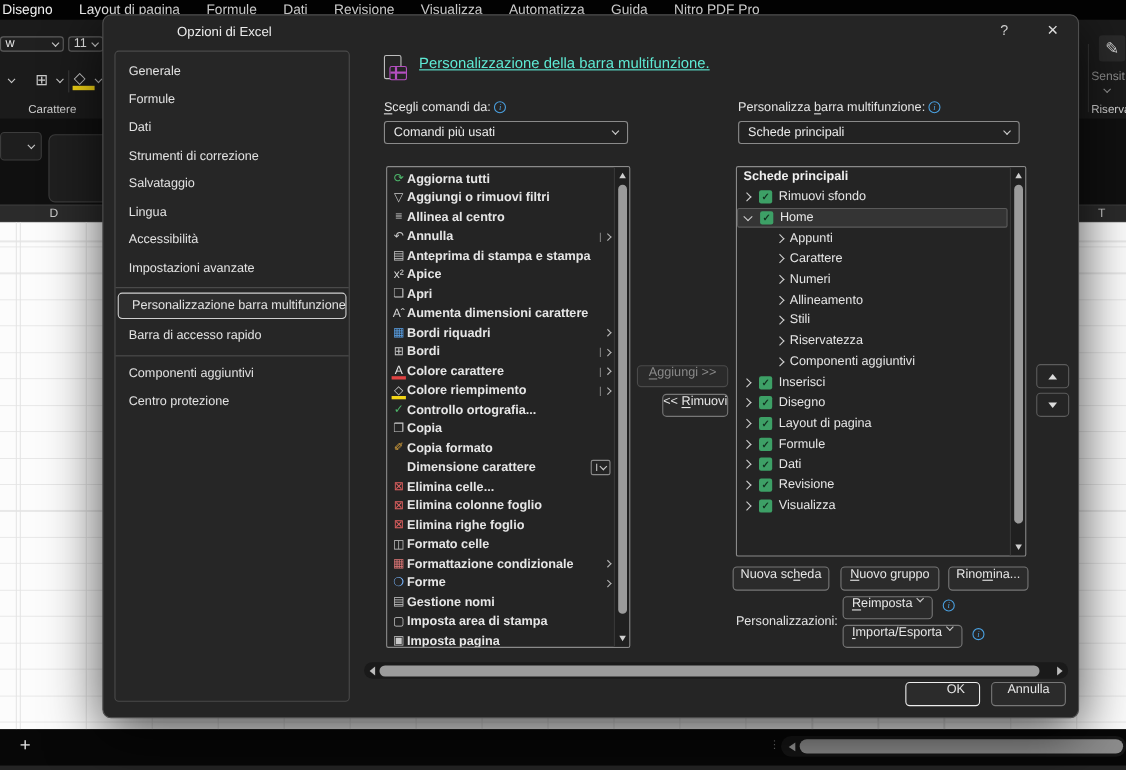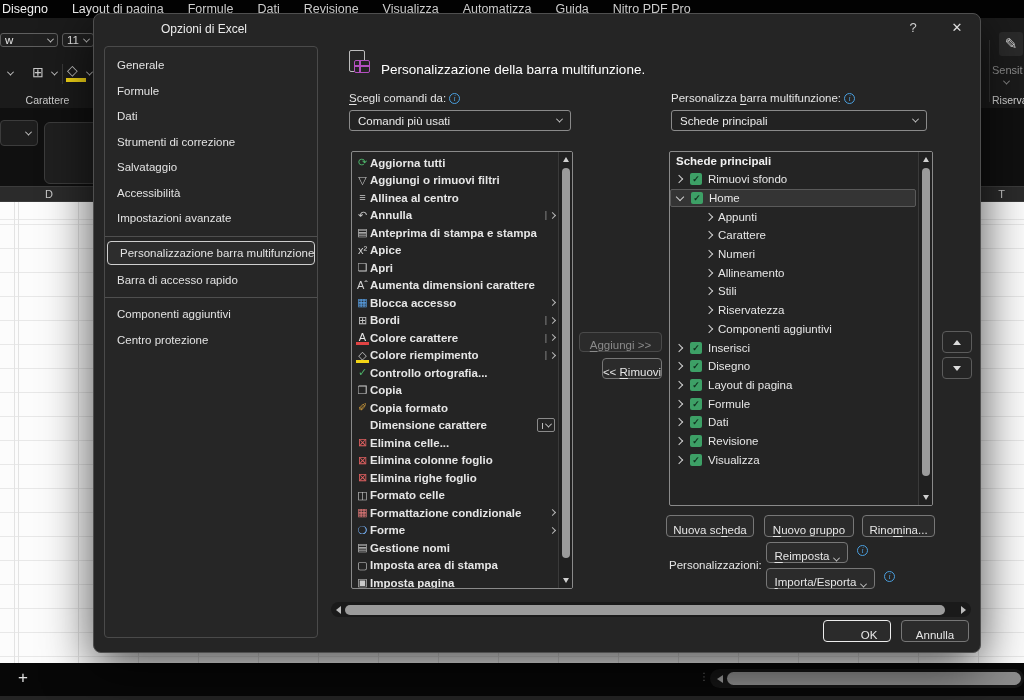--- a/index.html
+++ b/index.html
@@ -60,21 +60,21 @@
     border-radius:4px; padding-top:6px; background:#262626; }
   .side-item { height:25.5px; line-height:25.5px; padding-left:12px; font-size:11.5px; color:#e2e2e2; white-space:nowrap; }
   .side-item.sel { height:24px; line-height:22px; margin:3px 2px; border:1px solid #cfcfcf; border-radius:4px; background:#2d2d2d; }
   .side-sep { height:1px; background:#4f4f4f; margin:4px 0; }
 
   .heading-icon { position:absolute; left:252px; top:36px; width:26px; height:32px; }
   .hi-doc { position:absolute; left:3px; top:0; width:16px; height:22px; border:1.5px solid #bdbdbd; border-radius:2px; background:#252525; }
   .hi-grid { position:absolute; left:8px; top:10px; width:16px; height:13px; border:1.5px solid #b44fc0; border-radius:2px; background:#252525; }
   .hi-grid::before { content:""; position:absolute; left:4px; top:0; width:1.5px; height:100%; background:#b44fc0; }
   .hi-grid::after { content:""; position:absolute; left:0; top:4px; width:100%; height:1.5px; background:#b44fc0; }
-  .heading-text { position:absolute; left:287px; top:48px; font-size:13.5px; color:#ffffff; }
+  .heading-text { position:absolute; left:287px; top:36px; font-size:13.5px; color:#5eead4;text-decoration:underline; }
 
   .fld-label { position:absolute; font-size:11.5px; color:#e4e4e4; white-space:nowrap; }
   .ukey { text-decoration:underline; text-underline-offset:2px; }
   .info-ic { display:inline-block; width:11px; height:11px; border:1px solid #4aa0e0; border-radius:50%;
     color:#4aa0e0; font-size:8px; line-height:10px; text-align:center; font-style:italic; font-family:"Liberation Serif", serif;
     margin-left:3px; vertical-align:1px; }
   .combo { position:absolute; height:21px; background:#222; border:1px solid #8a8a8a; border-radius:3px;
     display:flex; align-items:center; justify-content:space-between; padding:0 8px; font-size:11.5px; color:#eaeaea; }
 
   .list-box { position:absolute; background:#242424; border:1px solid #8a8a8a; border-radius:2px; overflow:hidden; }
@@ -102,21 +102,21 @@
   .tree-row.sel { background:#343434; border:1px solid #5a5a5a; border-radius:2px; margin-right:16px; }
   .tv { width:6px; height:6px; border-right:1.3px solid #cfcfcf; border-top:1.3px solid #cfcfcf; display:inline-block;
     flex:0 0 auto; margin-left:6px; transform:rotate(45deg); }
   .tv.down { transform:rotate(135deg); margin-top:-3px; }
   .tree-cb { flex:0 0 auto; width:12px; height:12px; border-radius:2px; margin-left:8px; display:flex; align-items:center;
     justify-content:center; font-size:9px; font-weight:bold; color:#11301f; }
   .tree-lb { margin-left:6px; font-size:11.5px; color:#e6e6e6; white-space:nowrap; }
   .tree-row.grp .tv { margin-left:36px; }
 
   .btn { position:absolute; background:#2b2b2b; border:1px solid #777; border-radius:4px; color:#e6e6e6;
-    font-size:11.5px; display:flex; align-items:flex-end; justify-content:center; white-space:nowrap; gap:5px; }
+    font-size:11.5px; display:flex; align-items:flex-start; justify-content:center; white-space:nowrap; gap:5px; }
   .btn.disabled { color:#8a8a8a; border-color:#4a4a4a; }
   .btn.default-btn { border:1.5px solid #ededed; }
   .updown { position:absolute; width:30px; height:22px; background:#252525; border:1px solid #5c5c5c; border-radius:4px;
     display:flex; align-items:center; justify-content:center; }
   .tri-up { width:0; height:0; border-left:4px solid transparent; border-right:4px solid transparent; border-bottom:5.5px solid #dcdcdc; }
   .tri-down { width:0; height:0; border-left:4px solid transparent; border-right:4px solid transparent; border-top:5.5px solid #dcdcdc; }
 
   .hscroll { position:absolute; left:237px; top:588px; width:640px; height:15px; background:#1a1a1a; border-radius:8px; }
   .hs-left { position:absolute; left:5px; top:3.5px; width:0; height:0; border-top:4px solid transparent;
     border-bottom:4px solid transparent; border-right:5.5px solid #bdbdbd; }
@@ -194,20 +194,21 @@
     <div class="dlg-title">Opzioni di Excel</div>
     <div class="dlg-help">?</div>
     <div class="dlg-close">✕</div>
 
     <div class="sidebar" id="sidebar-list">
         <div class="side-item">Generale</div>
         <div class="side-item">Formule</div>
         <div class="side-item">Dati</div>
         <div class="side-item">Strumenti di correzione</div>
         <div class="side-item">Salvataggio</div>
+        <div class="side-item">Lingua</div>
         <div class="side-item">Accessibilità</div>
         <div class="side-item">Impostazioni avanzate</div>
         <div class="side-sep"></div>
         <div class="side-item sel">Personalizzazione barra multifunzione</div>
         <div class="side-item">Barra di accesso rapido</div>
         <div class="side-sep"></div>
         <div class="side-item">Componenti aggiuntivi</div>
         <div class="side-item">Centro protezione</div>
       </div>
 
@@ -266,21 +267,21 @@
           <div class="cmd-row">
             <span class="cmd-ic" style="color: rgb(201, 201, 201);">❏</span>
             <span class="cmd-lb">Apri</span>
           </div>
           <div class="cmd-row">
             <span class="cmd-ic" style="color: rgb(213, 213, 213);">Aˆ</span>
             <span class="cmd-lb">Aumenta dimensioni carattere</span>
           </div>
           <div class="cmd-row">
             <span class="cmd-ic" style="color: rgb(90, 162, 232);">▦</span>
-            <span class="cmd-lb">Blocca accesso</span>
+            <span class="cmd-lb">Bordi riquadri</span>
             <span class="cmd-trail">
               <span class="cvr"></span>
             </span>
           </div>
           <div class="cmd-row">
             <span class="cmd-ic" style="color: rgb(201, 201, 201);">⊞</span>
             <span class="cmd-lb">Bordi</span>
             <span class="cmd-trail">
               <span>|</span>
               <span class="cvr"></span>

